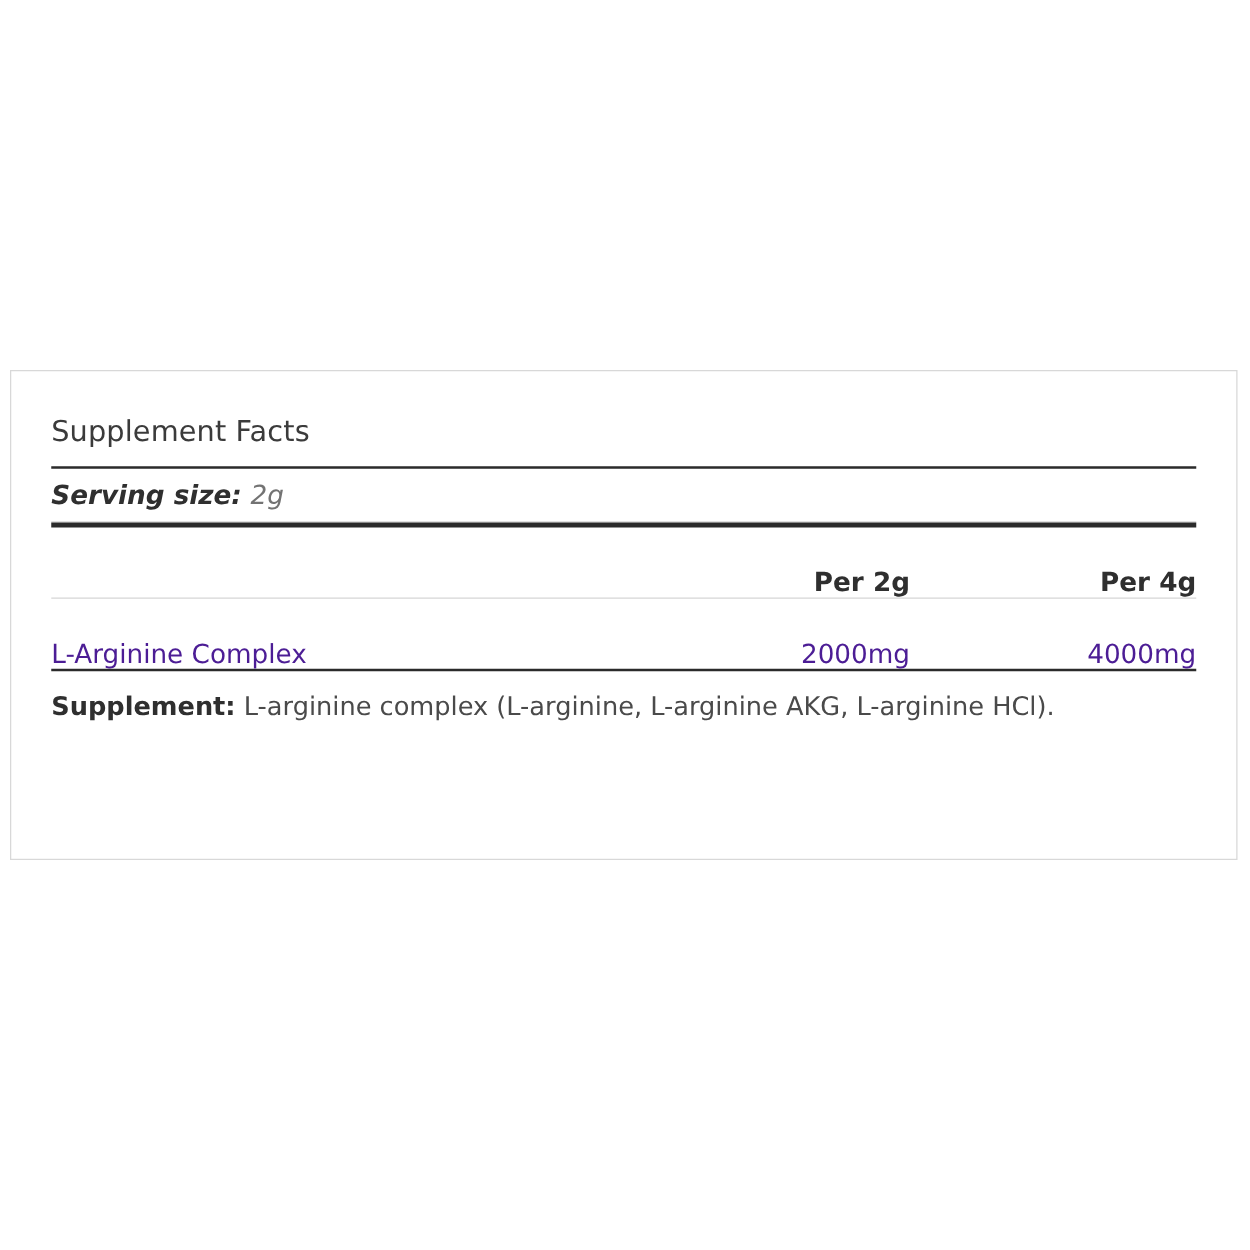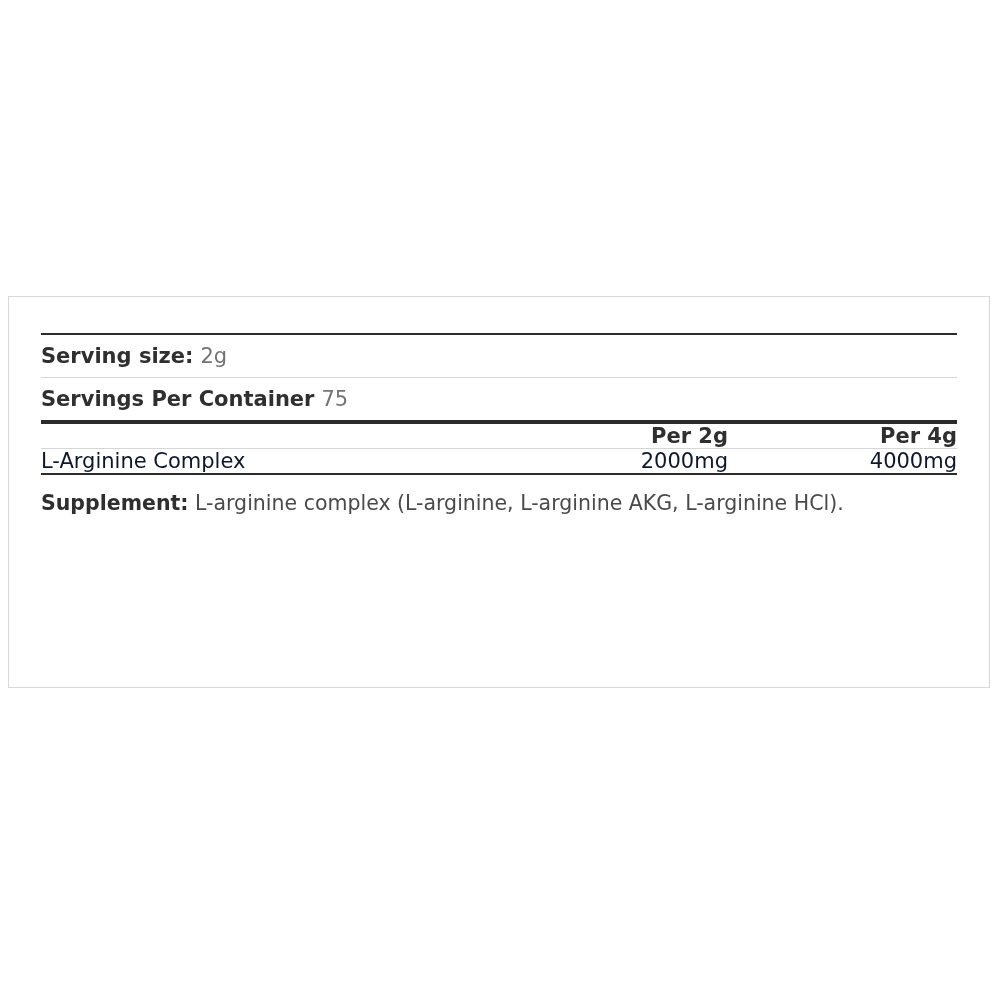--- a/index.html
+++ b/index.html
@@ -47,54 +47,56 @@
   .rule-med {
     height: 2px;
     background: #2b2b2b;
     width: 100%;
   }
   .row-line {
     display: flex;
     align-items: flex-start;
     font-size: 21px;
     padding: 9px 0 9px 0;
+    font-style: italic;
   }
   .row-line .lbl {
     font-weight: 700;
     color: #2f2f2f;
   }
   .row-line .val {
     font-weight: 400;
     color: #737373;
     margin-left: 7px;
   }
   table.facts {
     width: 100%;
     border-collapse: collapse;
     table-layout: fixed;
+    margin-top: 32px;
   }
   table.facts th, table.facts td {
     padding: 0;
     font-size: 21px;
     vertical-align: baseline;
   }
   .th-row th {
     font-weight: 700;
     text-align: right;
     color: #2f2f2f;
     padding: 12px 0 12px 0;
   }
   .th-row th.first {
     text-align: left;
     font-weight: 400;
   }
   .data-row td {
     font-weight: 400;
     text-align: right;
-    color: #0f172a;
+    color: #4c1d95;
     padding: 13px 0 13px 0;
   }
   .data-row td.first {
     text-align: left;
   }
   .col-name { width: 46%; }
   .col-a { width: 29%; }
   .col-b { width: 25%; }
   .ingredients {
     font-size: 20.5px;
@@ -107,34 +109,31 @@
     font-weight: 700;
     color: #2f2f2f;
   }
 </style>
 </head>
 <body>
 
 <div class="panel">
   <div class="panel-inner">
 
+    <div class="sf-title">Supplement Facts</div>
 
     <div class="rule-med"></div>
 
     <div class="row-line">
       <span class="lbl">Serving size:</span>
       <span class="val">2g</span>
     </div>
 
     <div class="rule-thin"></div>
 
-    <div class="row-line">
-      <span class="lbl">Servings Per Container</span>
-      <span class="val">75</span>
-    </div>
 
     <div class="rule-thick"></div>
 
     <table class="facts">
       <colgroup>
         <col class="col-name">
         <col class="col-a">
         <col class="col-b">
       </colgroup>
       <thead>

